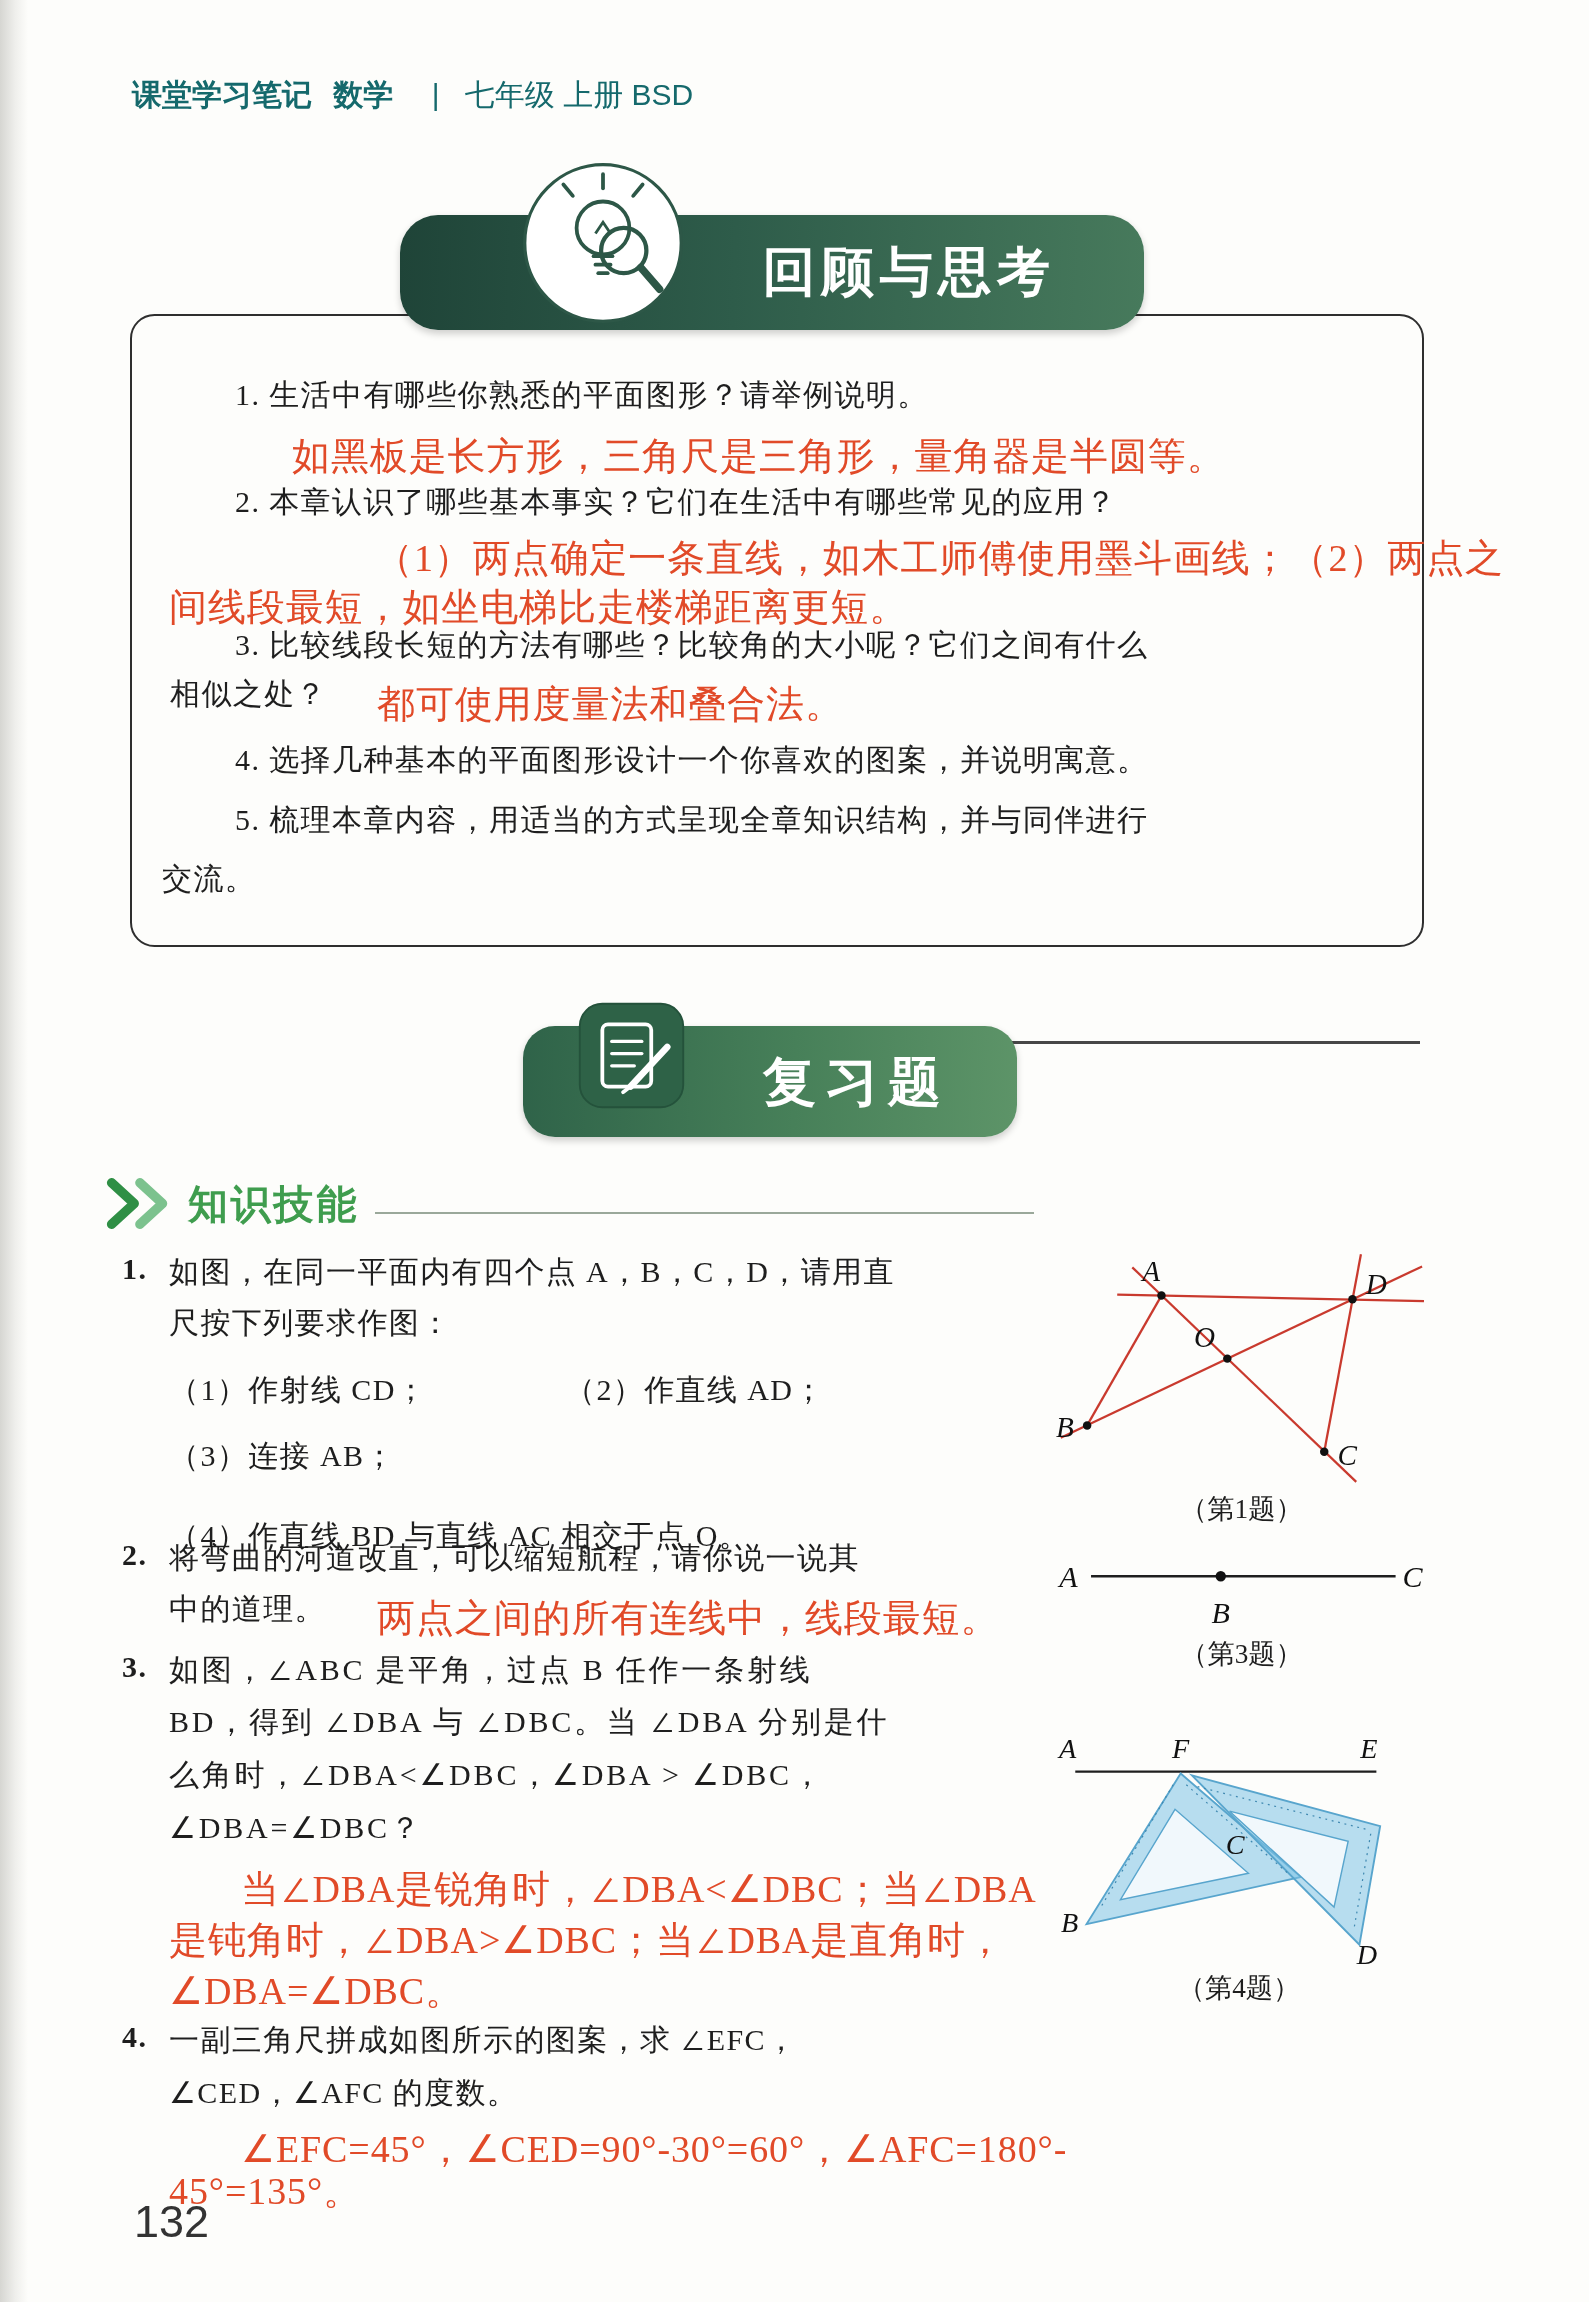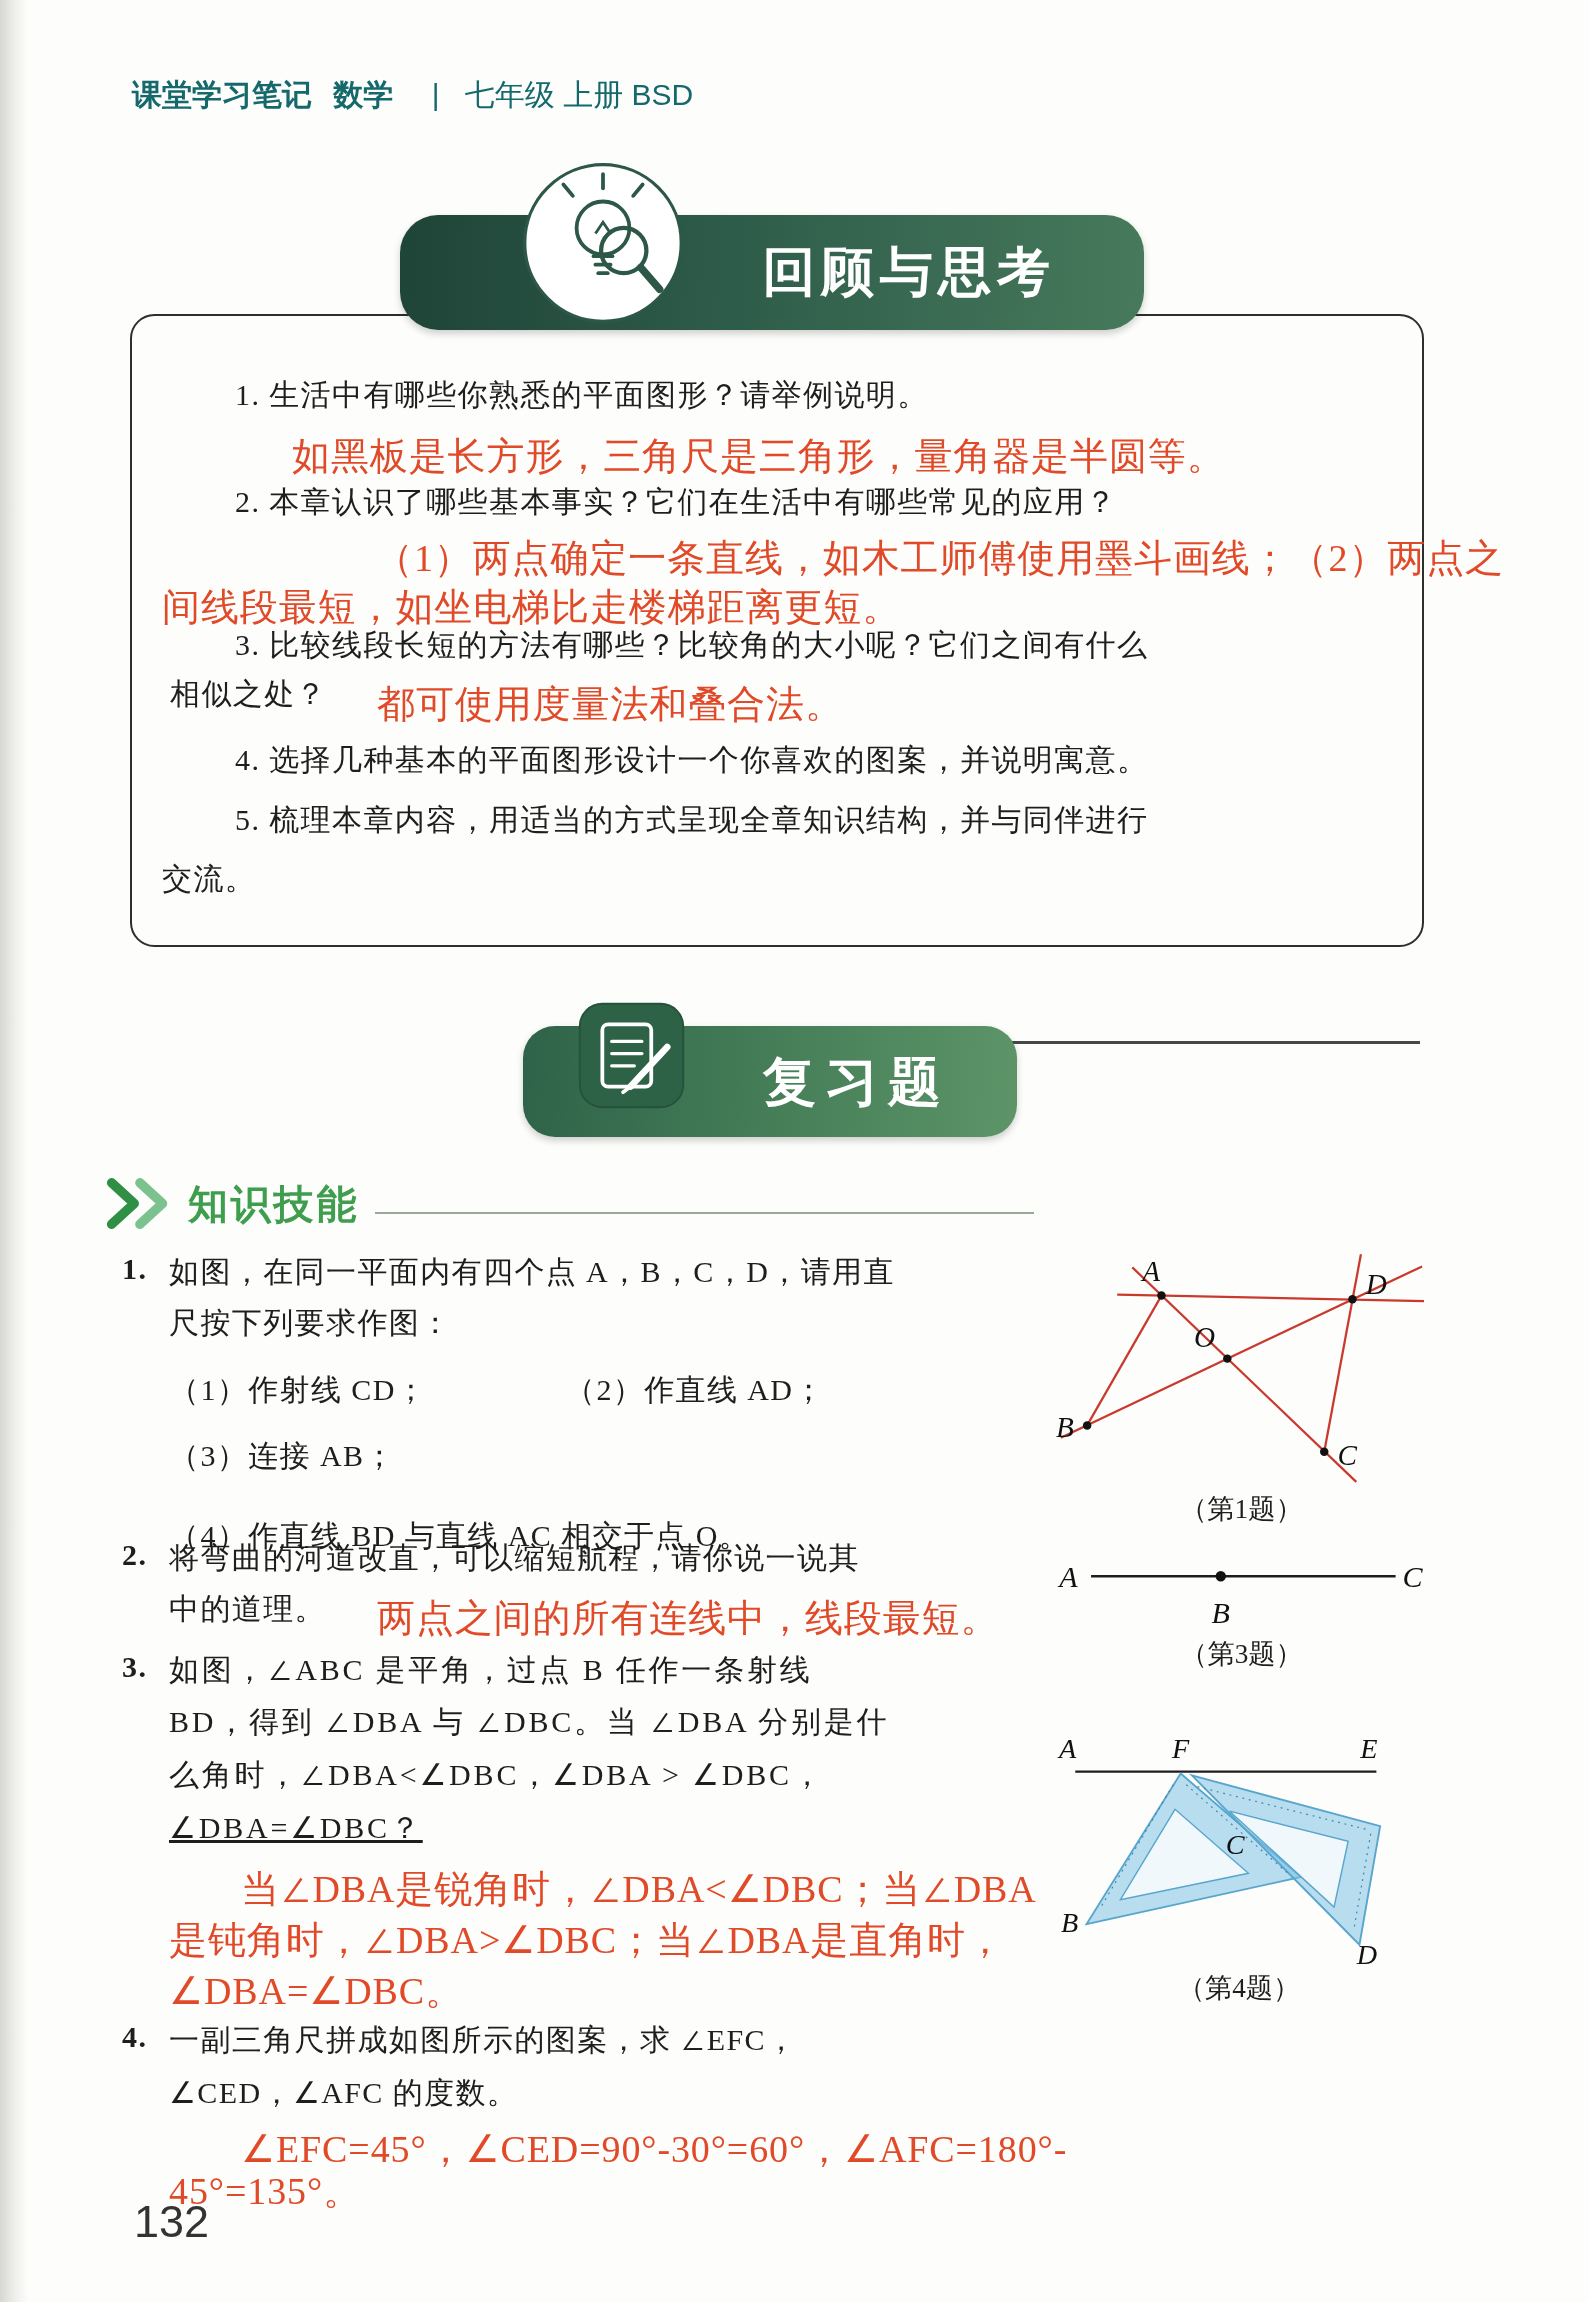--- a/index.html
+++ b/index.html
@@ -83,21 +83,21 @@
 
   <div class="abs t" style="left:235px; top:375px;">
     <span class="qn">1.</span> <span>生活中有哪些你熟悉的平面图形？请举例说明。</span>
   </div>
   <div class="abs red" style="left:292px; top:431px;">如黑板是长方形，三角尺是三角形，量角器是半圆等。</div>
 
   <div class="abs t" style="left:235px; top:482px;">
     <span class="qn">2.</span> <span>本章认识了哪些基本事实？它们在生活中有哪些常见的应用？</span>
   </div>
   <div class="abs red" style="left:375px; top:533px;">（1）两点确定一条直线，如木工师傅使用墨斗画线；（2）两点之</div>
-  <div class="abs red" style="left:162px; top:582px;text-align:center;">间线段最短，如坐电梯比走楼梯距离更短。</div>
+  <div class="abs red" style="left:169px; top:582px;text-align:center;">间线段最短，如坐电梯比走楼梯距离更短。</div>
 
   <div class="abs t" style="left:235px; top:625px;">
     <span class="qn">3.</span> <span>比较线段长短的方法有哪些？比较角的大小呢？它们之间有什么</span>
   </div>
   <div class="abs t" style="left:170px; top:674px;">相似之处？</div>
   <div class="abs red" style="left:377px; top:679px;">都可使用度量法和叠合法。</div>
 
   <div class="abs t" style="left:235px; top:740px;">
     <span class="qn">4.</span> <span>选择几种基本的平面图形设计一个你喜欢的图案，并说明寓意。</span>
   </div>
@@ -166,21 +166,21 @@
     <text x="16" y="57" font-size="32" font-style="italic" text-anchor="middle" fill="#111111">A</text>
     <text x="382" y="57" font-size="32" font-style="italic" text-anchor="middle" fill="#111111">C</text>
     <text x="178" y="96" font-size="32" font-style="italic" text-anchor="middle" fill="#111111">B</text>
     <text x="200" y="138" font-size="29" text-anchor="middle" fill="#1e1e1e">（第3题）</text>
   </svg>
 
   <div class="abs t pnum" style="left:122px; top:1650px;">3.</div>
   <div class="abs t sp" style="left:169px; top:1650px;">如图，∠ABC 是平角，过点 B 任作一条射线</div>
   <div class="abs t sp" style="left:169px; top:1702px;">BD，得到 ∠DBA 与 ∠DBC。当 ∠DBA 分别是什</div>
   <div class="abs t sp" style="left:169px; top:1755px;">么角时，∠DBA&lt;∠DBC，∠DBA &gt; ∠DBC，</div>
-  <div class="abs t sp" style="left:169px; top:1808px;text-decoration:underline;">∠DBA=∠DBC？</div>
+  <div class="abs t sp" style="left:169px; top:1808px;">∠DBA=∠DBC？</div>
   <div class="abs red" style="left:241px; top:1864px;">当∠DBA是锐角时，∠DBA&lt;∠DBC；当∠DBA</div>
   <div class="abs red" style="left:169px; top:1915px;">是钝角时，∠DBA&gt;∠DBC；当∠DBA是直角时，</div>
   <div class="abs red" style="left:169px; top:1966px;">∠DBA=∠DBC。</div>
 
   <svg class="abs" style="left:1047px; top:1734px;" width="384" height="271" viewBox="0 0 408 288">
     <line x1="30" y1="40" x2="350" y2="40" stroke="#1e1e1e" stroke-width="2.2"></line>
     <polygon points="142,42 42,202 270,152" fill="rgba(125,195,230,0.55)" stroke="#58a5cd" stroke-width="2"></polygon>
     <polygon points="136,80 78,176 214,148" fill="rgba(255,255,255,0.8)" stroke="#58a5cd" stroke-width="1.5"></polygon>
     <polygon points="154,44 354,98 332,224" fill="rgba(125,195,230,0.55)" stroke="#58a5cd" stroke-width="2"></polygon>
     <polygon points="194,82 320,114 305,184" fill="rgba(255,255,255,0.8)" stroke="#58a5cd" stroke-width="1.5"></polygon>

